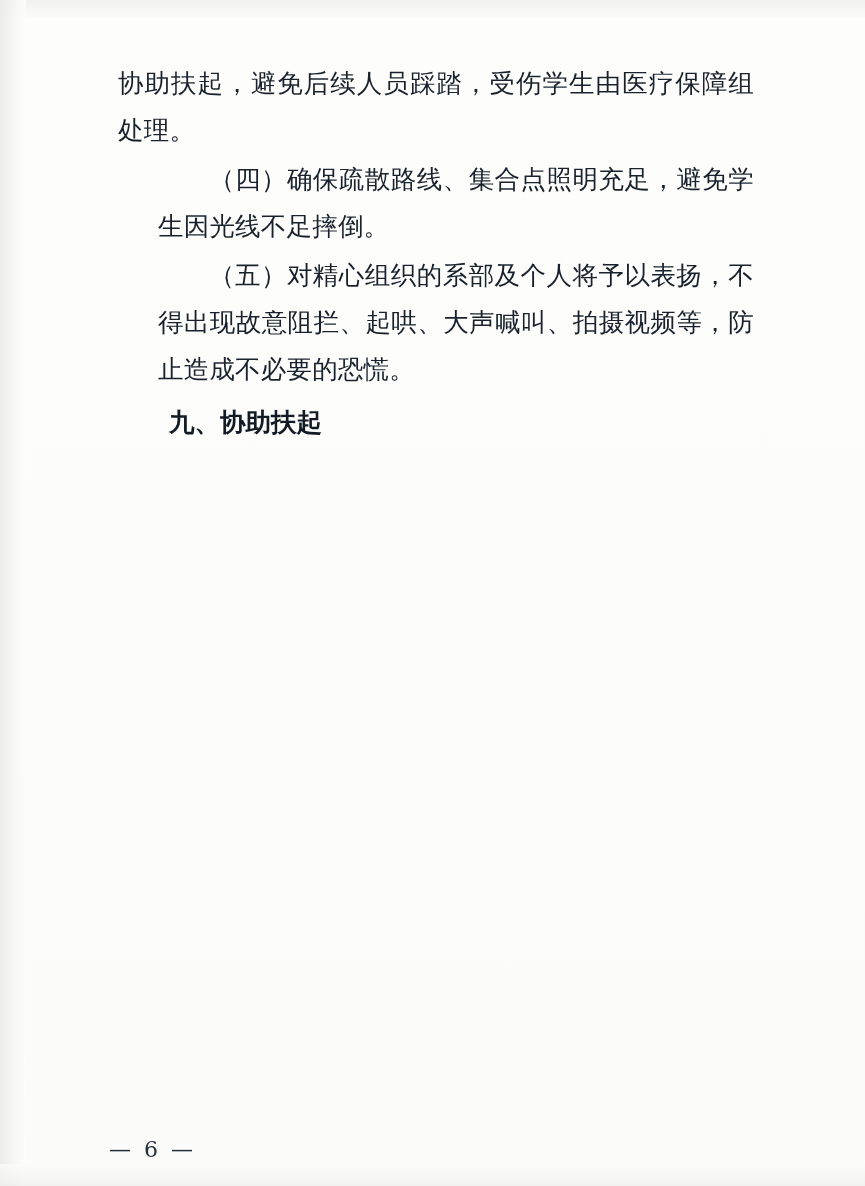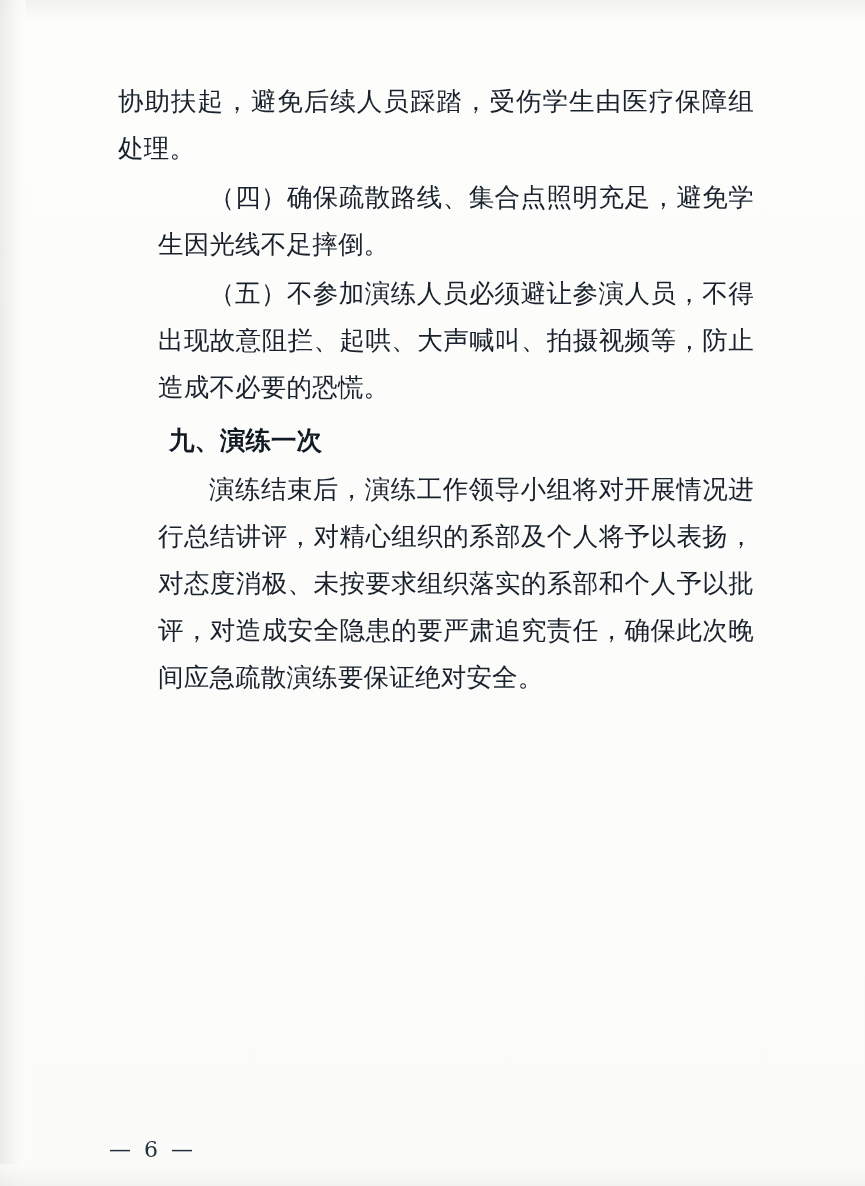--- a/index.html
+++ b/index.html
@@ -44,21 +44,21 @@
     bottom: 0;
     left: 0;
     width: 100%;
     height: 22px;
     background: linear-gradient(0deg, #eeeeea 0%, #fcfcfa 100%);
     opacity: .7;
   }
 
   .content {
     position: absolute;
-    top: 78px;
+    top: 60px;
     left: 118px;
     width: 636px;
   }
 
   p.body-par {
     margin: 0 0 2px 0;
     font-size: 25.5px;
     line-height: 47px;
     letter-spacing: 0.2px;
     text-align: justify;
@@ -99,23 +99,22 @@
 <body>
 
 <div class="page">
   <div class="scan-edge-top"></div>
   <div class="scan-edge-left"></div>
   <div class="scan-edge-bottom"></div>
 
   <div class="content">
     <p class="body-par">协助扶起，避免后续人员踩踏，受伤学生由医疗保障组处理。</p>
     <p class="body-par indent">（四）确保疏散路线、集合点照明充足，避免学生因光线不足摔倒。</p>
-    <p class="body-par indent">（五）不参加演练人员必须避让参演人员，不得出现故意阻拦、起哄、大声喊叫、拍摄视频等，防止造成不必要的恐慌。</p>
+    <p class="body-par indent">（五）对精心组织的系部及个人将予以表扬，不得出现故意阻拦、起哄、大声喊叫、拍摄视频等，防止造成不必要的恐慌。</p>
 
-    <p class="heading">九、演练一次</p>
+    <p class="heading">九、协助扶起</p>
 
-    <p class="body-par indent">演练结束后，演练工作领导小组将对开展情况进行总结讲评，对精心组织的系部及个人将予以表扬，对态度消极、未按要求组织落实的系部和个人予以批评，对造成安全隐患的要严肃追究责任，确保此次晚间应急疏散演练要保证绝对安全。</p>
   </div>
 
   <div class="footer">
     <span class="page-number">— 6 —</span>
   </div>
 </div>
 
 </body></html>

